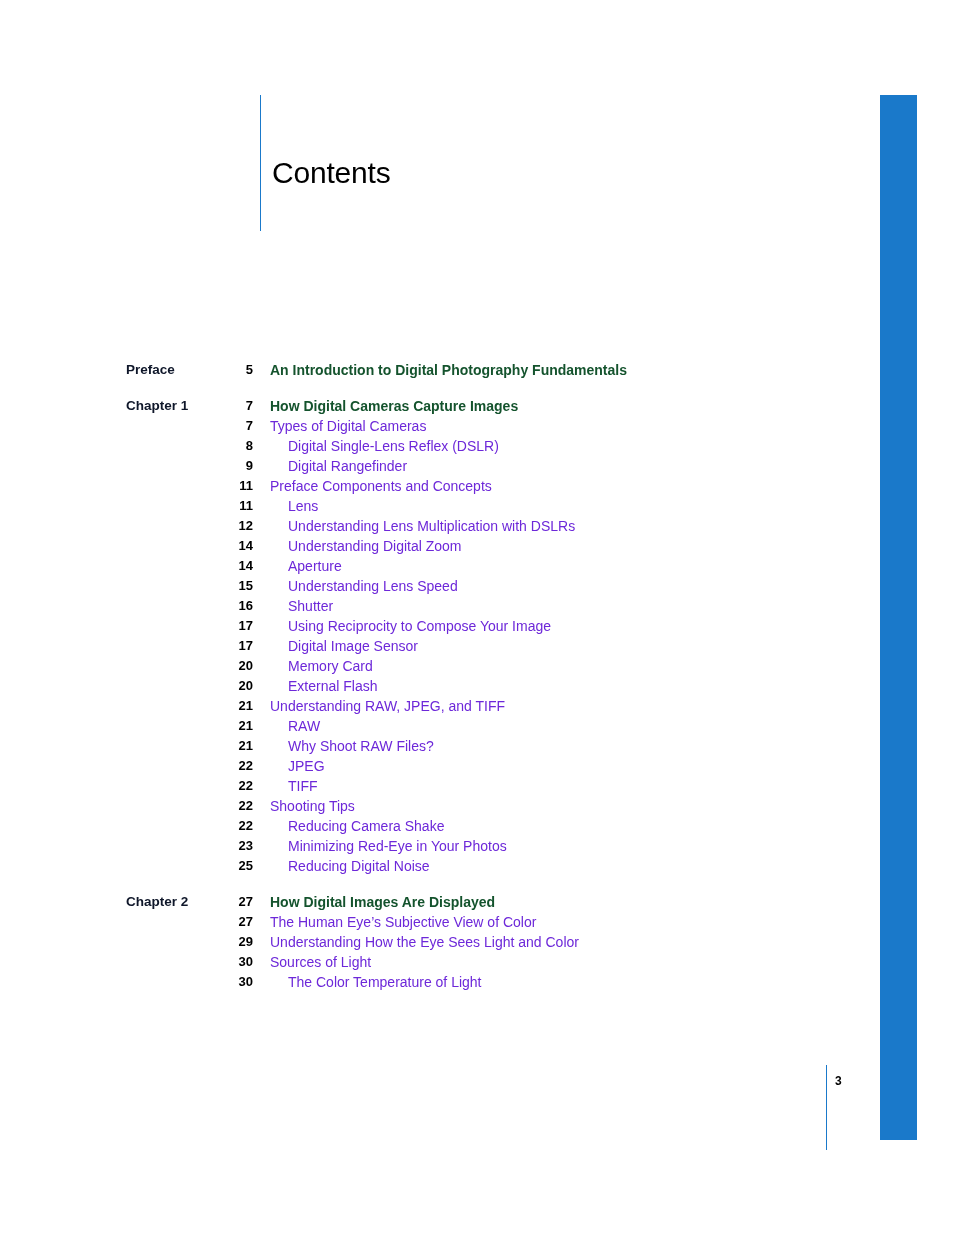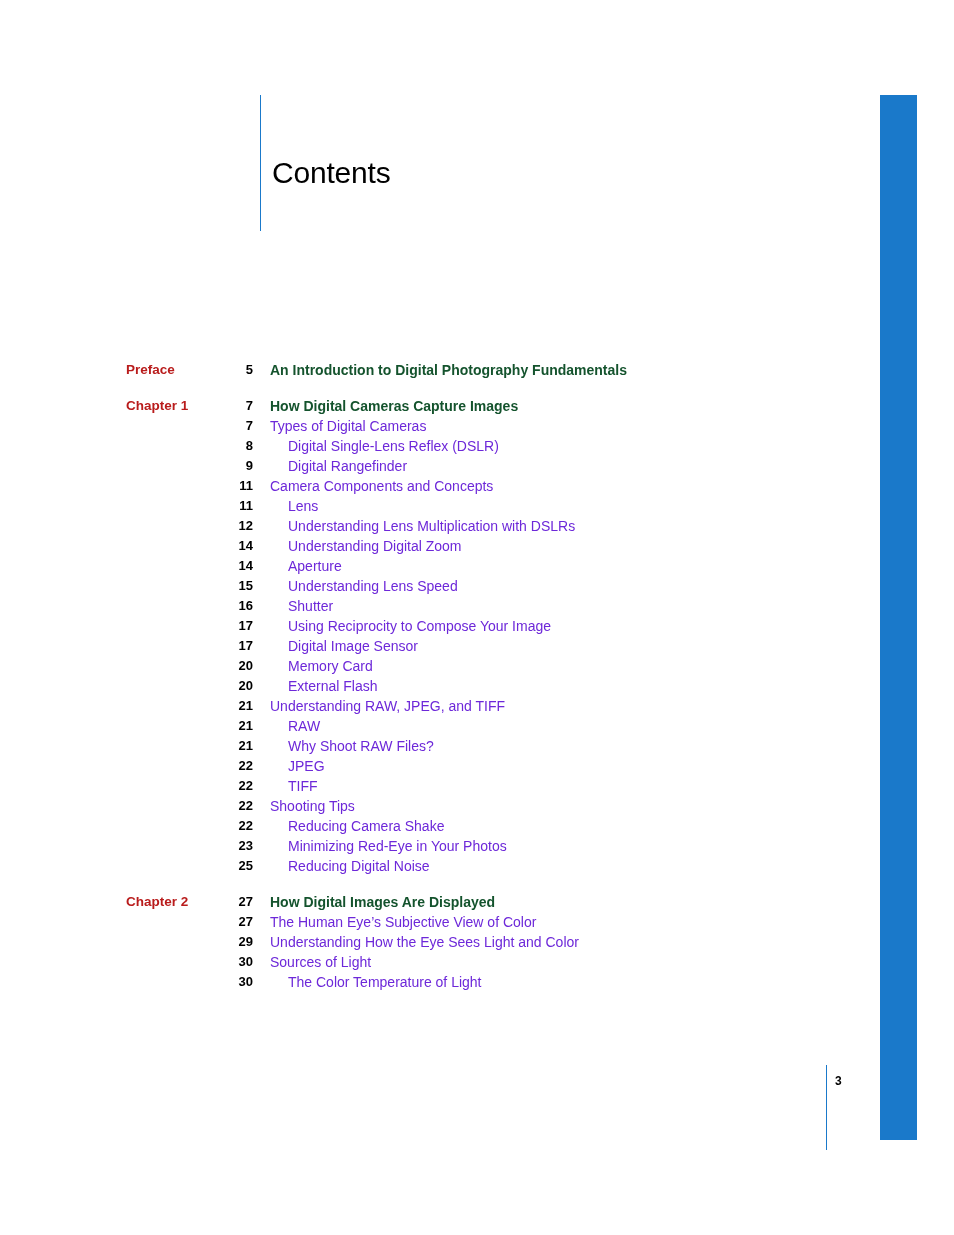--- a/index.html
+++ b/index.html
@@ -68,21 +68,21 @@
     height: 20px;
     line-height: 20px;
     white-space: nowrap;
   }
   .col-label {
     position: absolute;
     left: 126px;
     top: 0;
     font-size: 13.5px;
     font-weight: bold;
-    color: #b91c1c;
+    color: #0f172a;
     line-height: 20px;
   }
   .col-page {
     position: absolute;
     left: 193px;
     top: 0;
     width: 60px;
     text-align: right;
     font-size: 13px;
     font-weight: bold;
@@ -161,21 +161,21 @@
         <div class="toc-row">
           <span class="col-page">8</span>
           <span class="col-text lvl2">Digital Single-Lens Reflex (DSLR)</span>
         </div>
         <div class="toc-row">
           <span class="col-page">9</span>
           <span class="col-text lvl2">Digital Rangefinder</span>
         </div>
         <div class="toc-row">
           <span class="col-page">11</span>
-          <span class="col-text lvl1">Camera Components and Concepts</span>
+          <span class="col-text lvl1">Preface Components and Concepts</span>
         </div>
         <div class="toc-row">
           <span class="col-page">11</span>
           <span class="col-text lvl2">Lens</span>
         </div>
         <div class="toc-row">
           <span class="col-page">12</span>
           <span class="col-text lvl2">Understanding Lens Multiplication with DSLRs</span>
         </div>
         <div class="toc-row">

